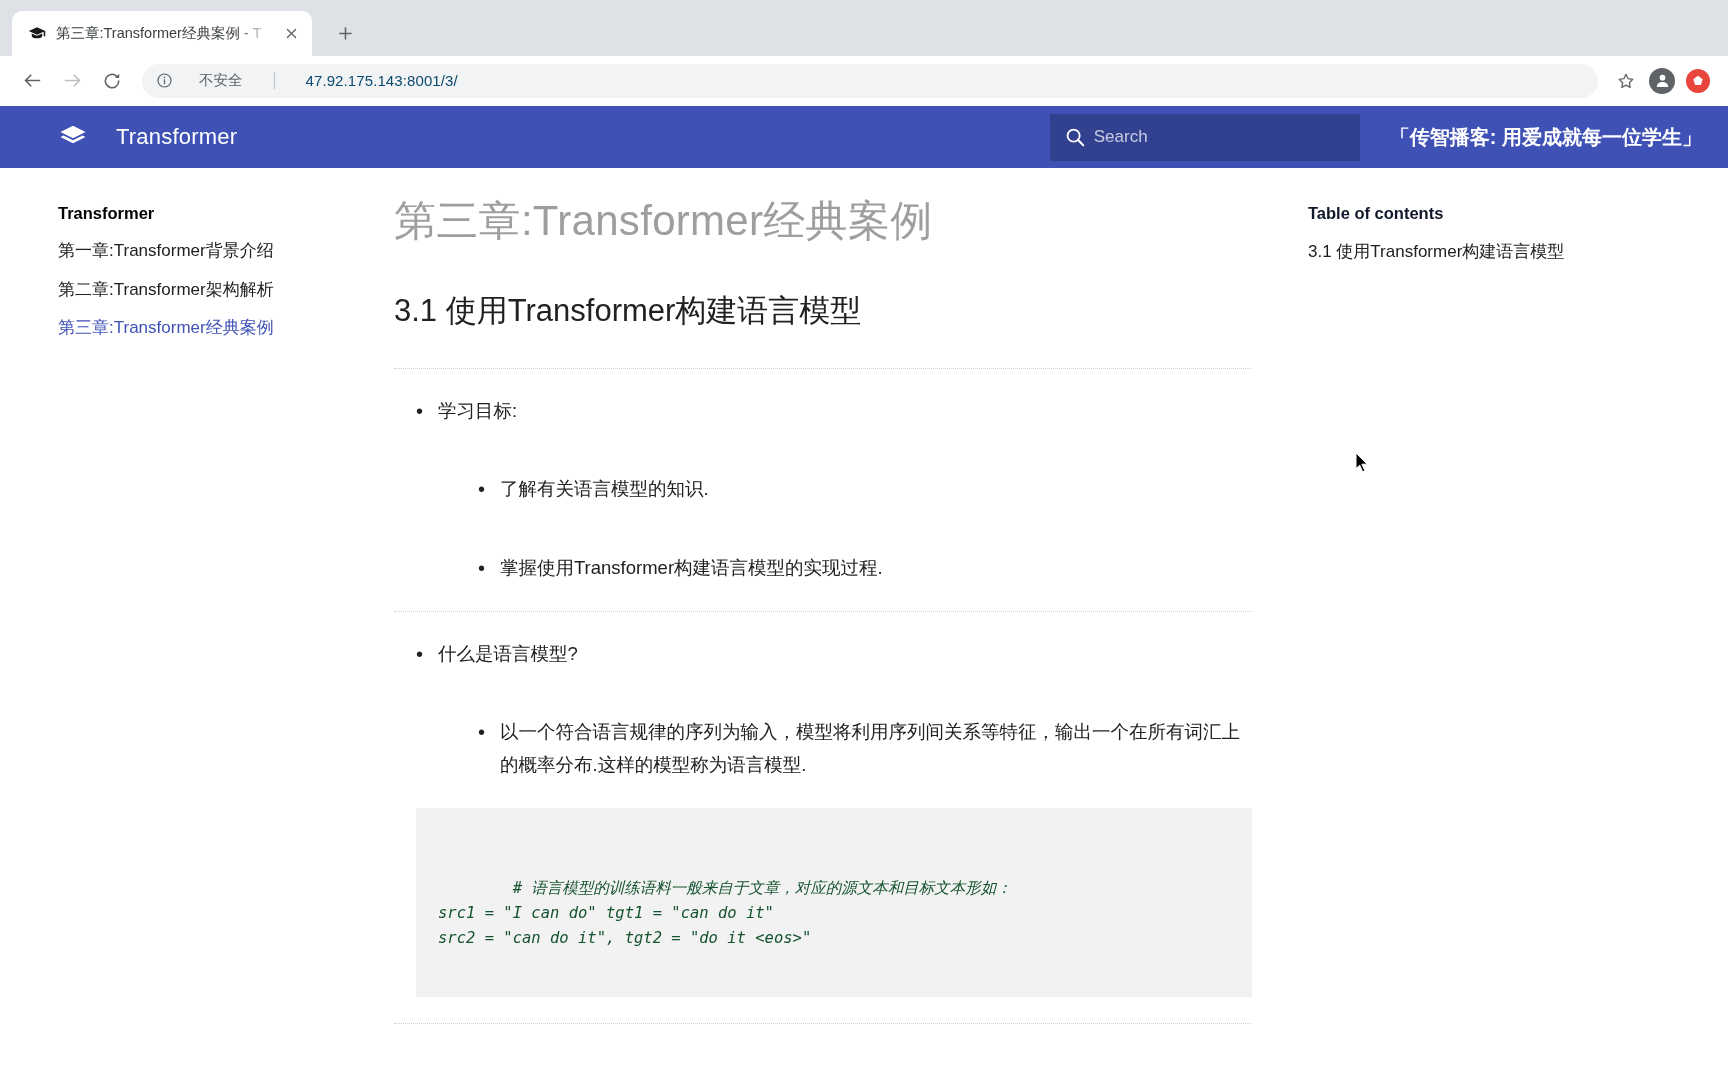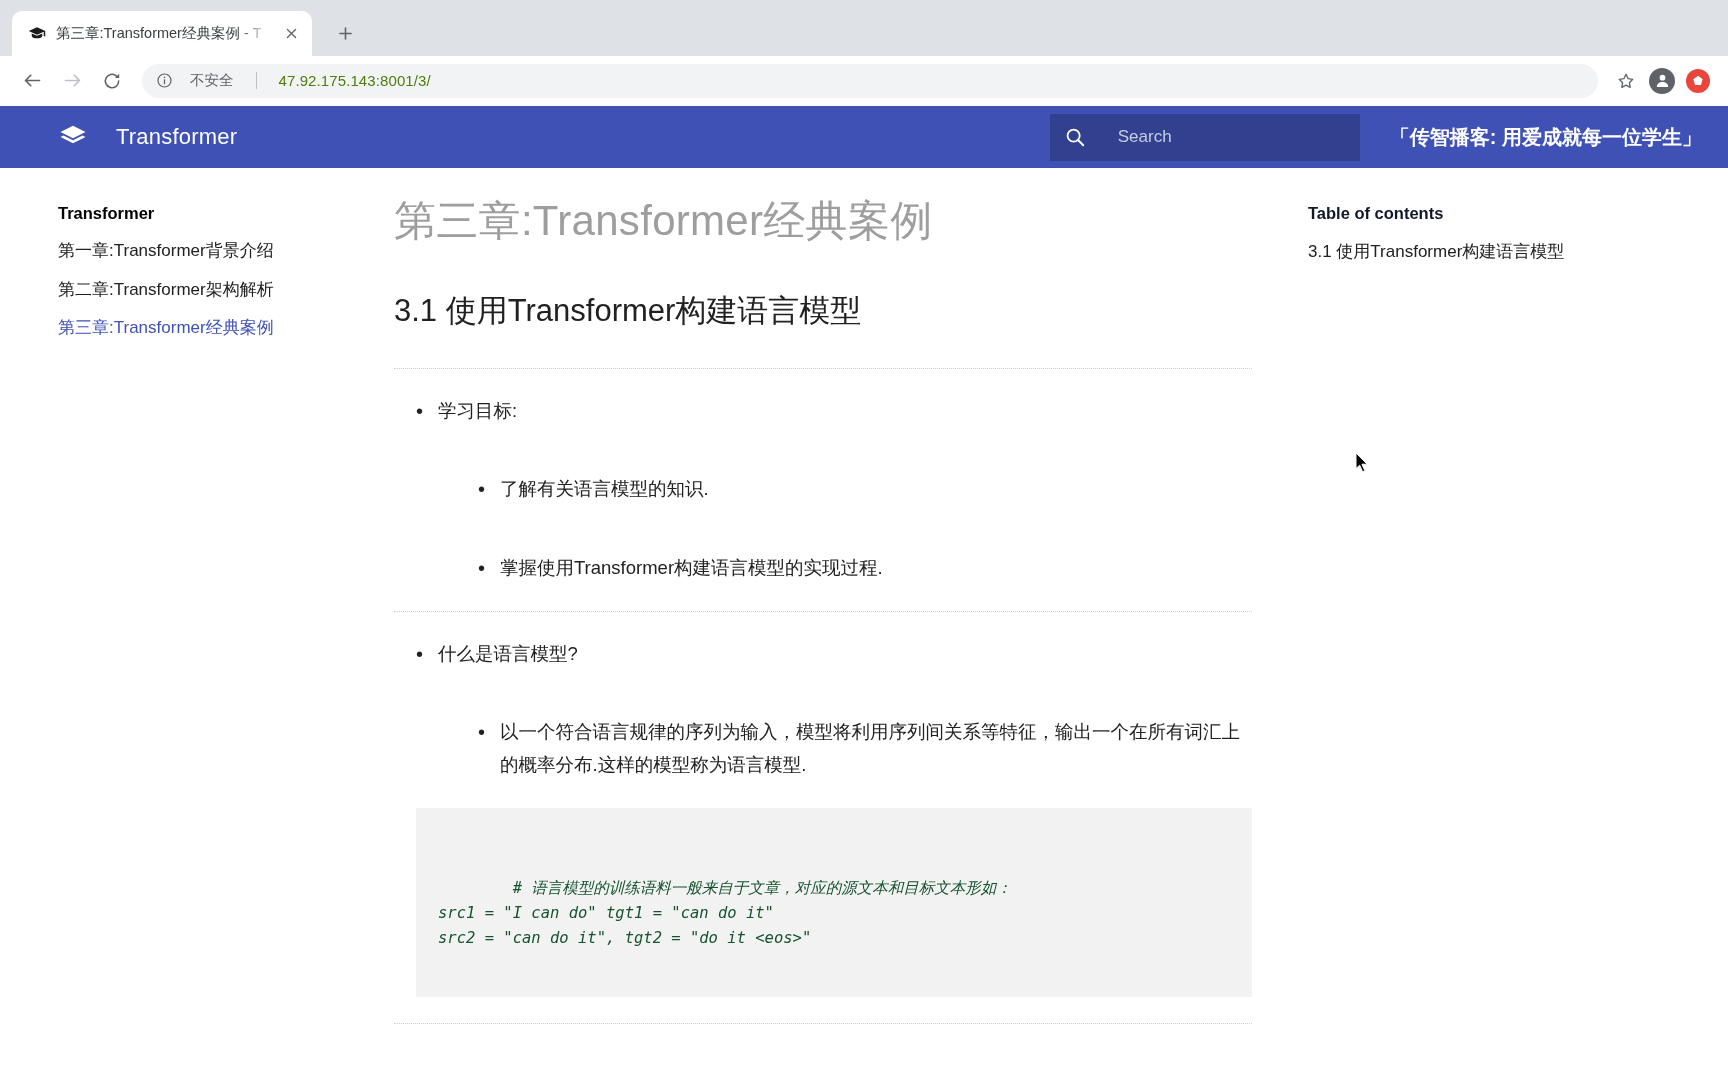--- a/index.html
+++ b/index.html
@@ -84,27 +84,27 @@
   .navbtn.disabled { color: #bdc1c6; }
   .omnibox {
     flex: 1 1 auto;
     height: 34px;
     background: #f1f3f4;
     border-radius: 17px;
     display: flex;
     align-items: center;
     padding: 0 14px;
     margin: 0 8px;
-    gap: 17px;
+    gap: 26px;
     font-size: 15px;
   }
   .omni-info { width: 17px; height: 17px; flex: 0 0 17px; color: #5f6368; }
   .omni-sec { color: #5f6368; font-size: 14.5px; white-space: nowrap; }
   .omni-sep { width: 1px; height: 17px; background: #bdc1c6; margin: 0 5px; }
-  .omni-url { color: #4d7c0f; font-size: 15px; letter-spacing: .1px; white-space: nowrap;}
+  .omni-url { color: #0c4a6e; font-size: 15px; letter-spacing: .1px; white-space: nowrap;}
   .tb-icon {
     width: 32px; height: 32px; flex: 0 0 32px;
     display: flex; align-items: center; justify-content: center;
     color: #5f6368;
   }
   .avatar-ic {
     width: 26px; height: 26px; border-radius: 50%;
     background: #5f6368;
     display:flex;align-items:center;justify-content:center;
   }
@@ -132,21 +132,21 @@
     letter-spacing: .2px;
   }
   .search-wrap {
     margin-left: auto;
     width: 310px;
     height: 47px;
     background: rgba(0,0,0,0.20);
     display: flex;
     align-items: center;
     padding: 0 14px;
-    gap: 30px;
+    gap: 6px;
     flex: 0 0 310px;
   }
   .search-ic { width: 22px; height: 22px; flex: 0 0 22px; color: #ffffff; }
   .search-input {
     background: transparent; border: 0; outline: 0;
     color: #ffffff;
     font-size: 17px;
     font-family: inherit;
     width: 100%;
   }

